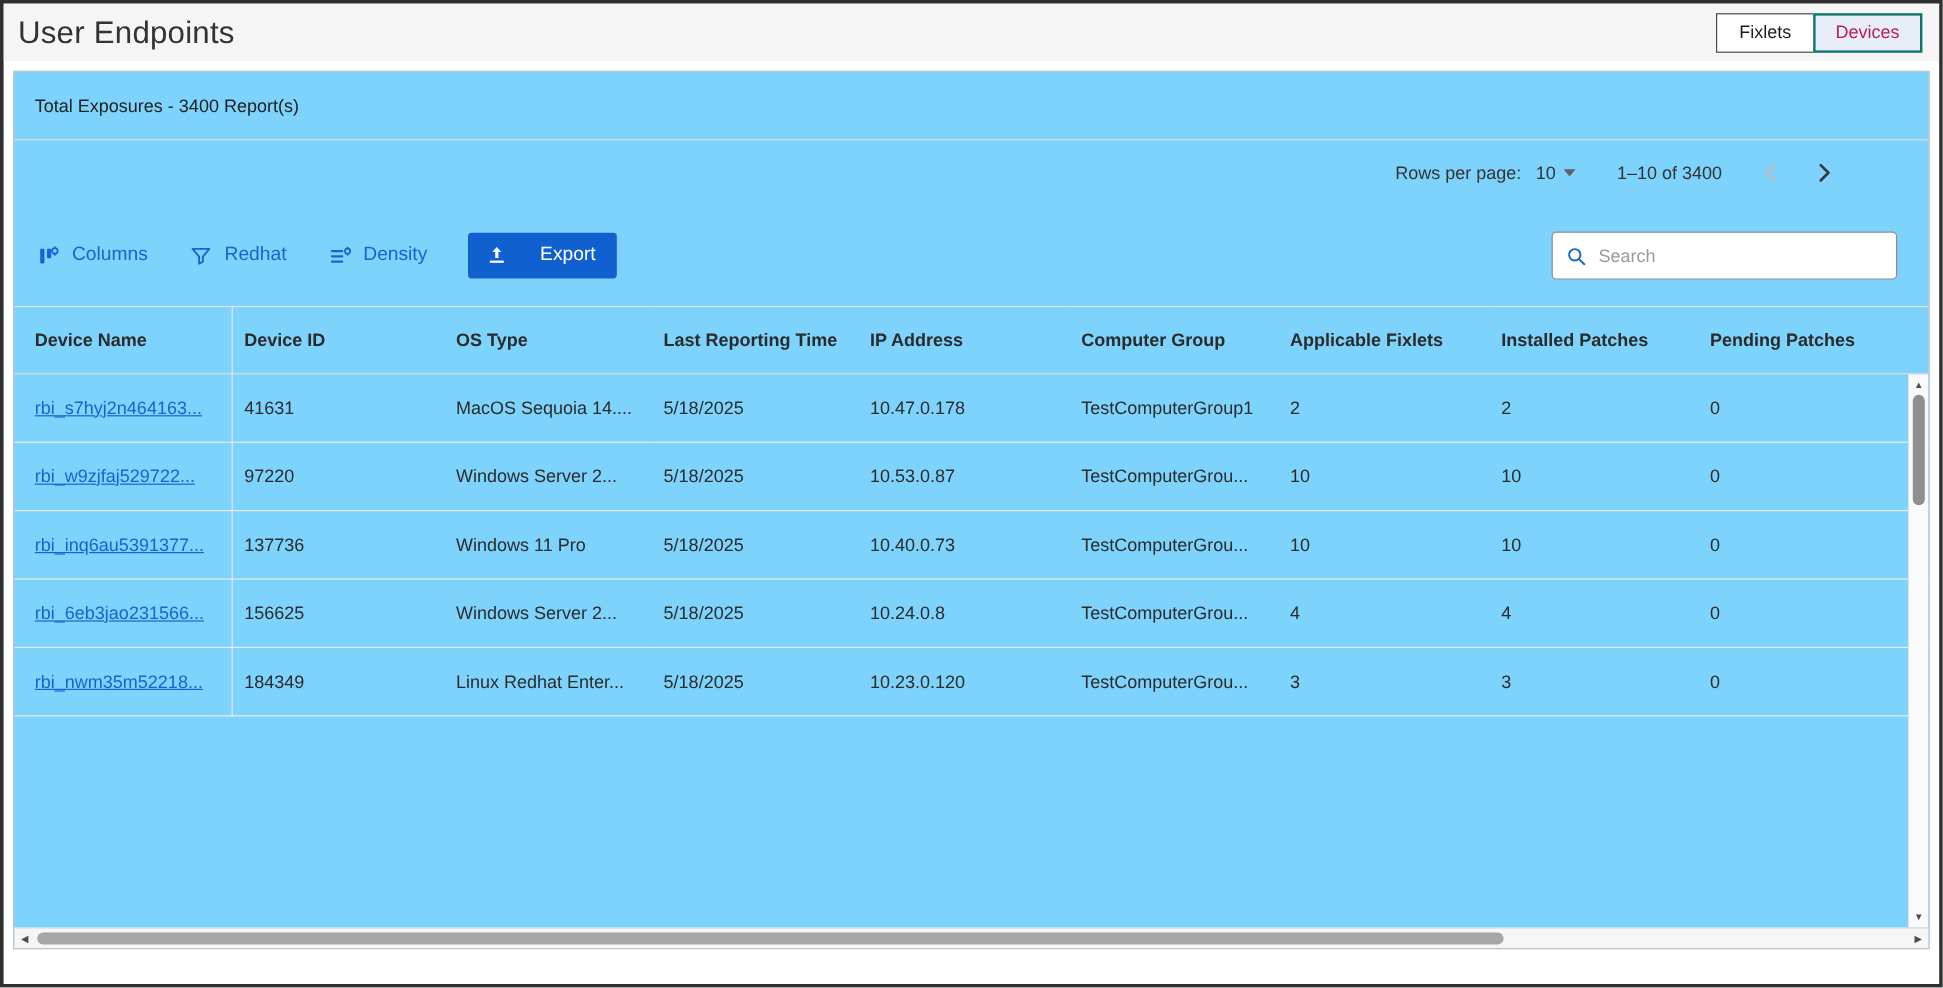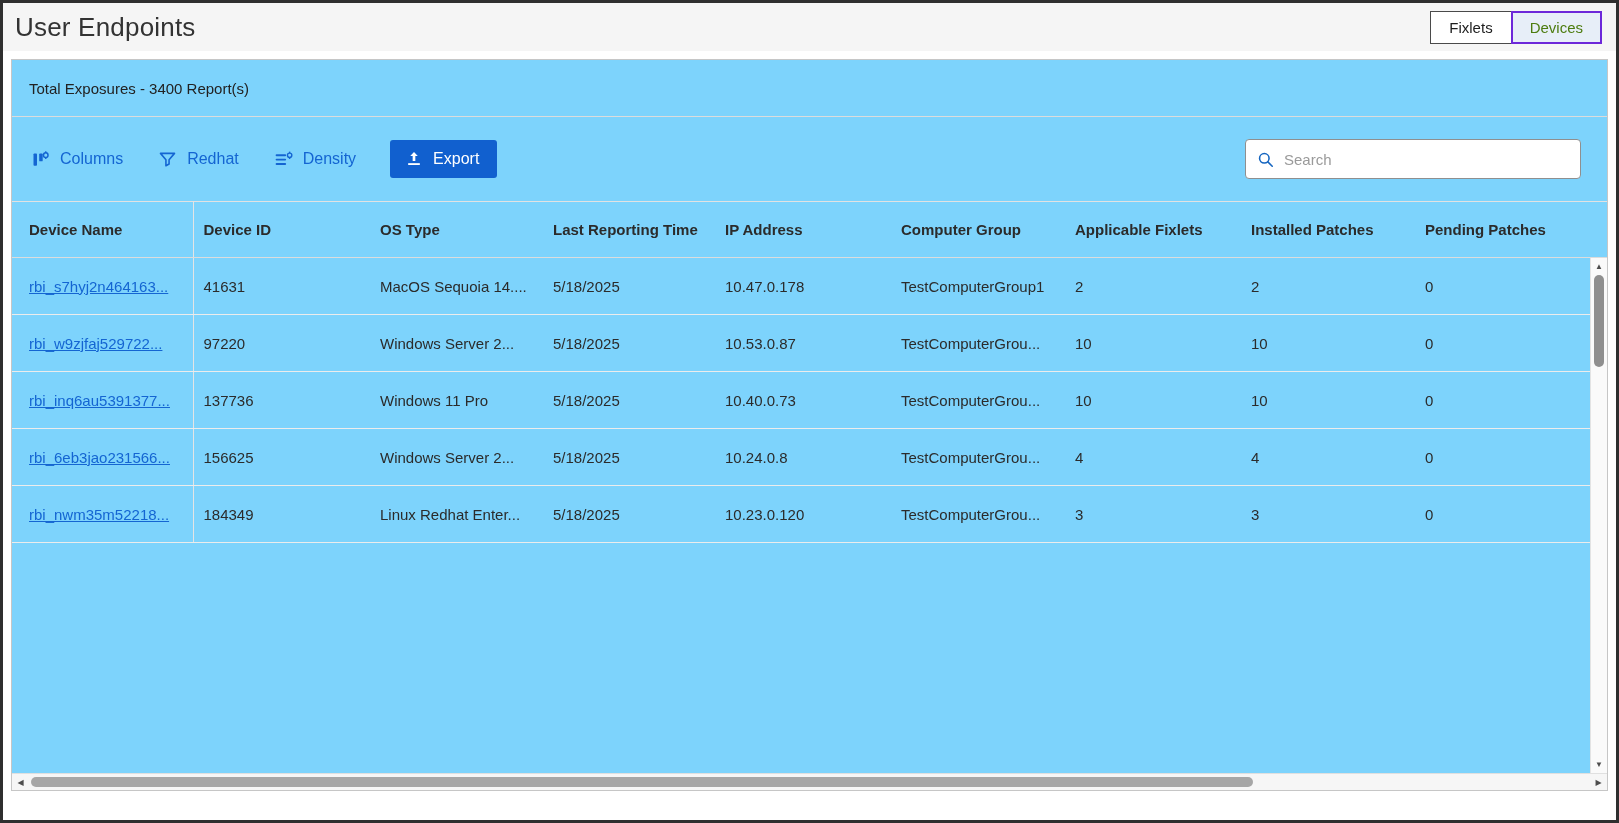--- a/index.html
+++ b/index.html
@@ -22,22 +22,22 @@
     padding: 0 14px 0 12px;
   }
   .page-title { font-size: 26px; font-weight: 400; color: #333; letter-spacing: .2px; }
   .tab-btns { display: flex; }
   .tab-btn {
     font-family: inherit; font-size: 15px; padding: 7px 18px;
     background: #fff; color: #1d1d1d;
     border: 1px solid #4a4a4a; cursor: pointer;
   }
   .tab-btn.active {
-    background: #e7eef8; color: #4d7c0f;
-    border: 2px solid #6d28d9; margin-left: -1px; padding: 6px 17px;
+    background: #e7eef8; color: #be185d;
+    border: 2px solid #0f766e; margin-left: -1px; padding: 6px 17px;
   }
 
   
   .panel {
     margin: 8px 8px 0 8px;
     width: 1597px; height: 732px;
     border: 1px solid #c6c6c6;
     background: #7dd3fc;
     display: flex; flex-direction: column;
   }
@@ -72,28 +72,28 @@
   .toolbar-row {
     flex: 0 0 84px; display: flex; align-items: center;
     padding: 0 26px 0 18px; gap: 34px;
   }
   .text-btn {
     display: flex; align-items: center; gap: 9px;
     background: none; border: none; cursor: pointer;
     color: #1465d2; font-family: inherit; font-size: 16px; font-weight: 400;
   }
   .export-btn {
-    display: flex; align-items: center; gap: 9px;
+    display: flex; align-items: center; gap: 26px;
     background: #1160cf; border: none; border-radius: 3px;
     color: #fff; font-family: inherit; font-size: 16px;
     padding: 9px 18px 9px 14px; cursor: pointer;
   }
   .search-box {
     margin-left: auto;
-    width: 336px; height: 40px;
+    width: 288px; height: 40px;
     border: 1px solid #8f8f8f; border-radius: 4px;
     display: flex; align-items: center; gap: 9px; padding: 0 10px;
     background: #fff;
   }
   .search-box input {
     border: none; outline: none; flex: 1; font-family: inherit;
     font-size: 15px; color: #333; background: transparent;
   }
   .search-box input::placeholder { color: #9a9a9a; }
 
@@ -157,20 +157,40 @@
       <button class="tab-btn active">Devices</button>
     </div>
   </div>
 
   <div class="panel">
 
     <div class="summary-row">
       <span>Total Exposures - 3400 Report(s)</span>
     </div>
 
+    <div class="pagination-row">
+      <span class="rpp-label">Rows per page:</span>
+      <span class="rpp-select">
+        <span>10</span>
+        <span class="caret-down"></span>
+      </span>
+      <span class="range-label">1–10 of 3400</span>
+      <span class="pag-nav">
+        <button class="nav-btn">
+          <svg width="22" height="22" viewBox="0 0 24 24">
+              <path d="M15 5 L8 12 L15 19" fill="none" stroke="#bdbdbd" stroke-width="2.4" stroke-linecap="round" stroke-linejoin="round"></path>
+            </svg>
+        </button>
+        <button class="nav-btn">
+          <svg width="22" height="22" viewBox="0 0 24 24">
+              <path d="M9 5 L16 12 L9 19" fill="none" stroke="#383838" stroke-width="2.4" stroke-linecap="round" stroke-linejoin="round"></path>
+            </svg>
+        </button>
+      </span>
+    </div>
 
     <div class="toolbar-row">
       <button class="text-btn">
         <svg width="21" height="21" viewBox="0 0 24 24">
           <rect x="4" y="5" width="4" height="14" rx="1" fill="#1465d2"></rect>
           <rect x="10.5" y="5" width="4" height="9" rx="1" fill="#1465d2"></rect>
           <circle cx="18" cy="7" r="2.6" fill="none" stroke="#1465d2" stroke-width="1.7"></circle>
           <rect x="17.2" y="2.6" width="1.6" height="2" fill="#1465d2"></rect>
           <rect x="17.2" y="9.4" width="1.6" height="2" fill="#1465d2"></rect>
         </svg>

